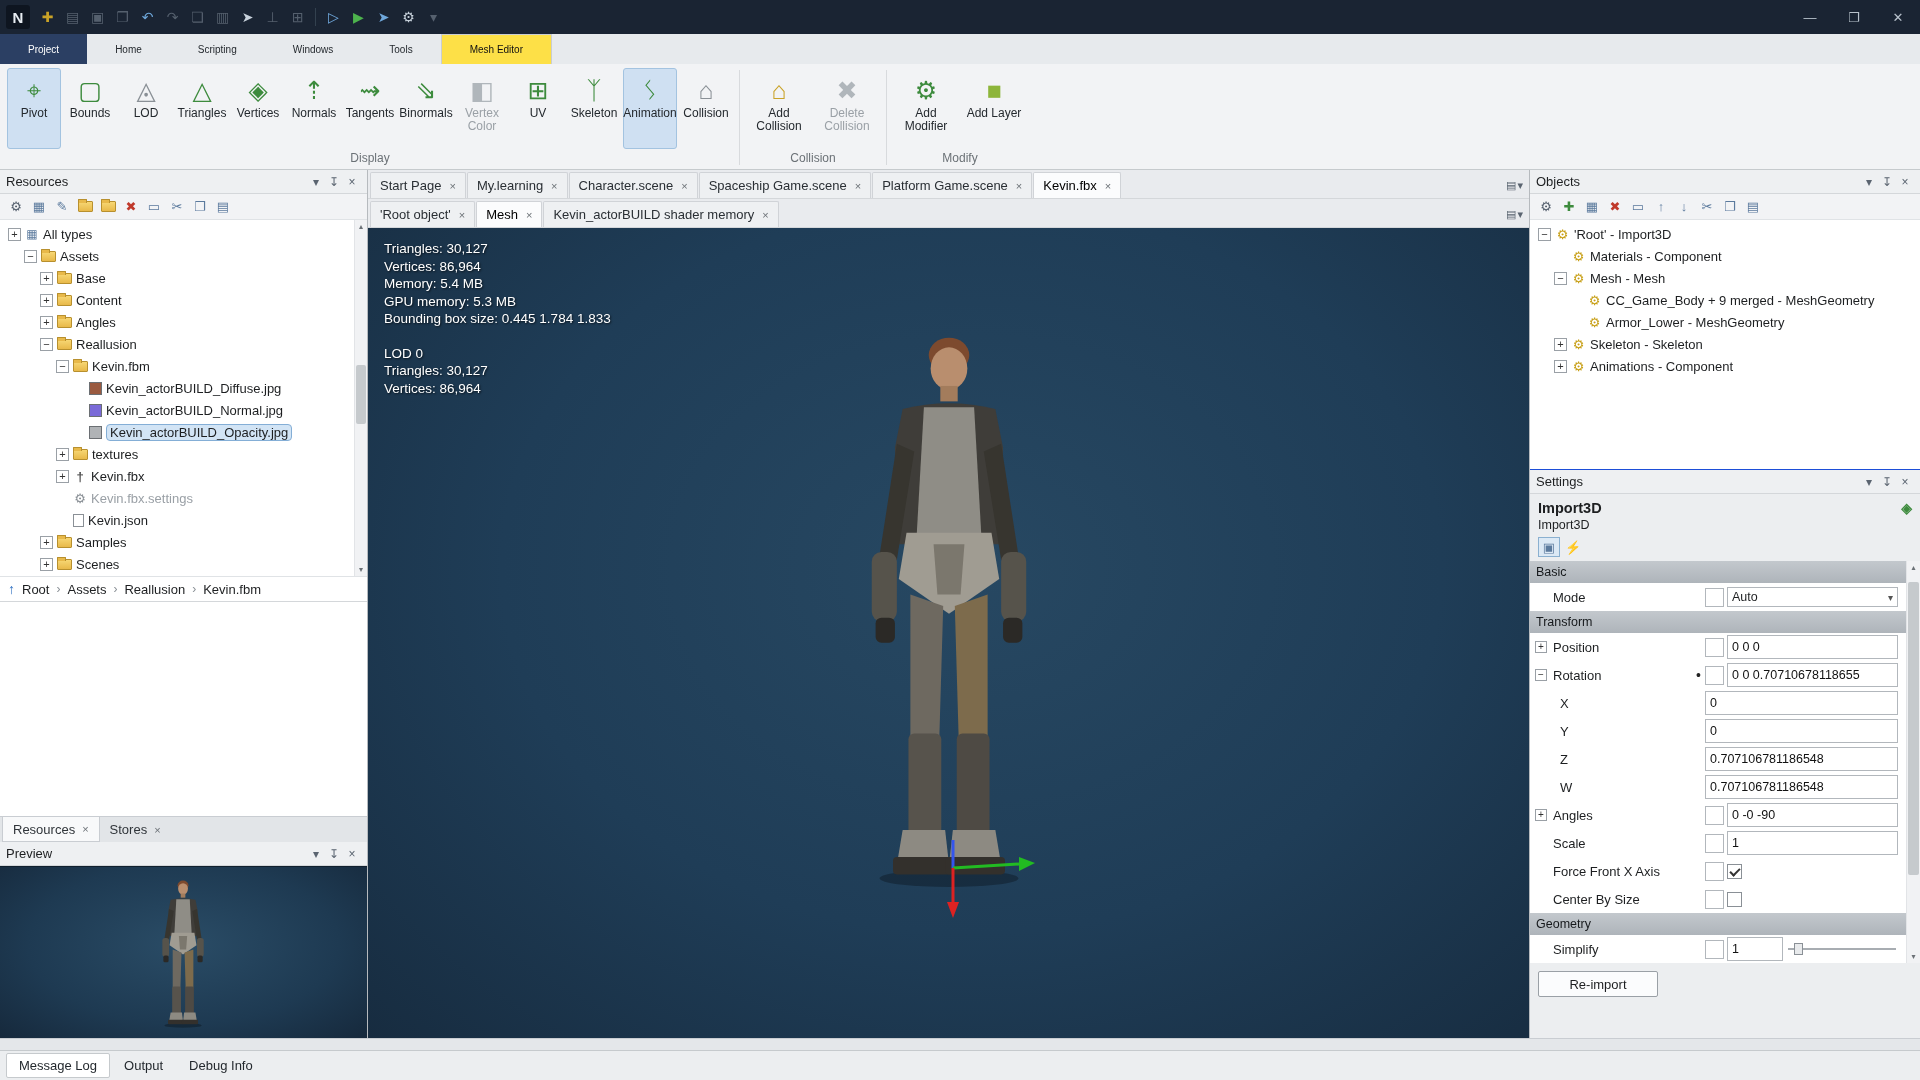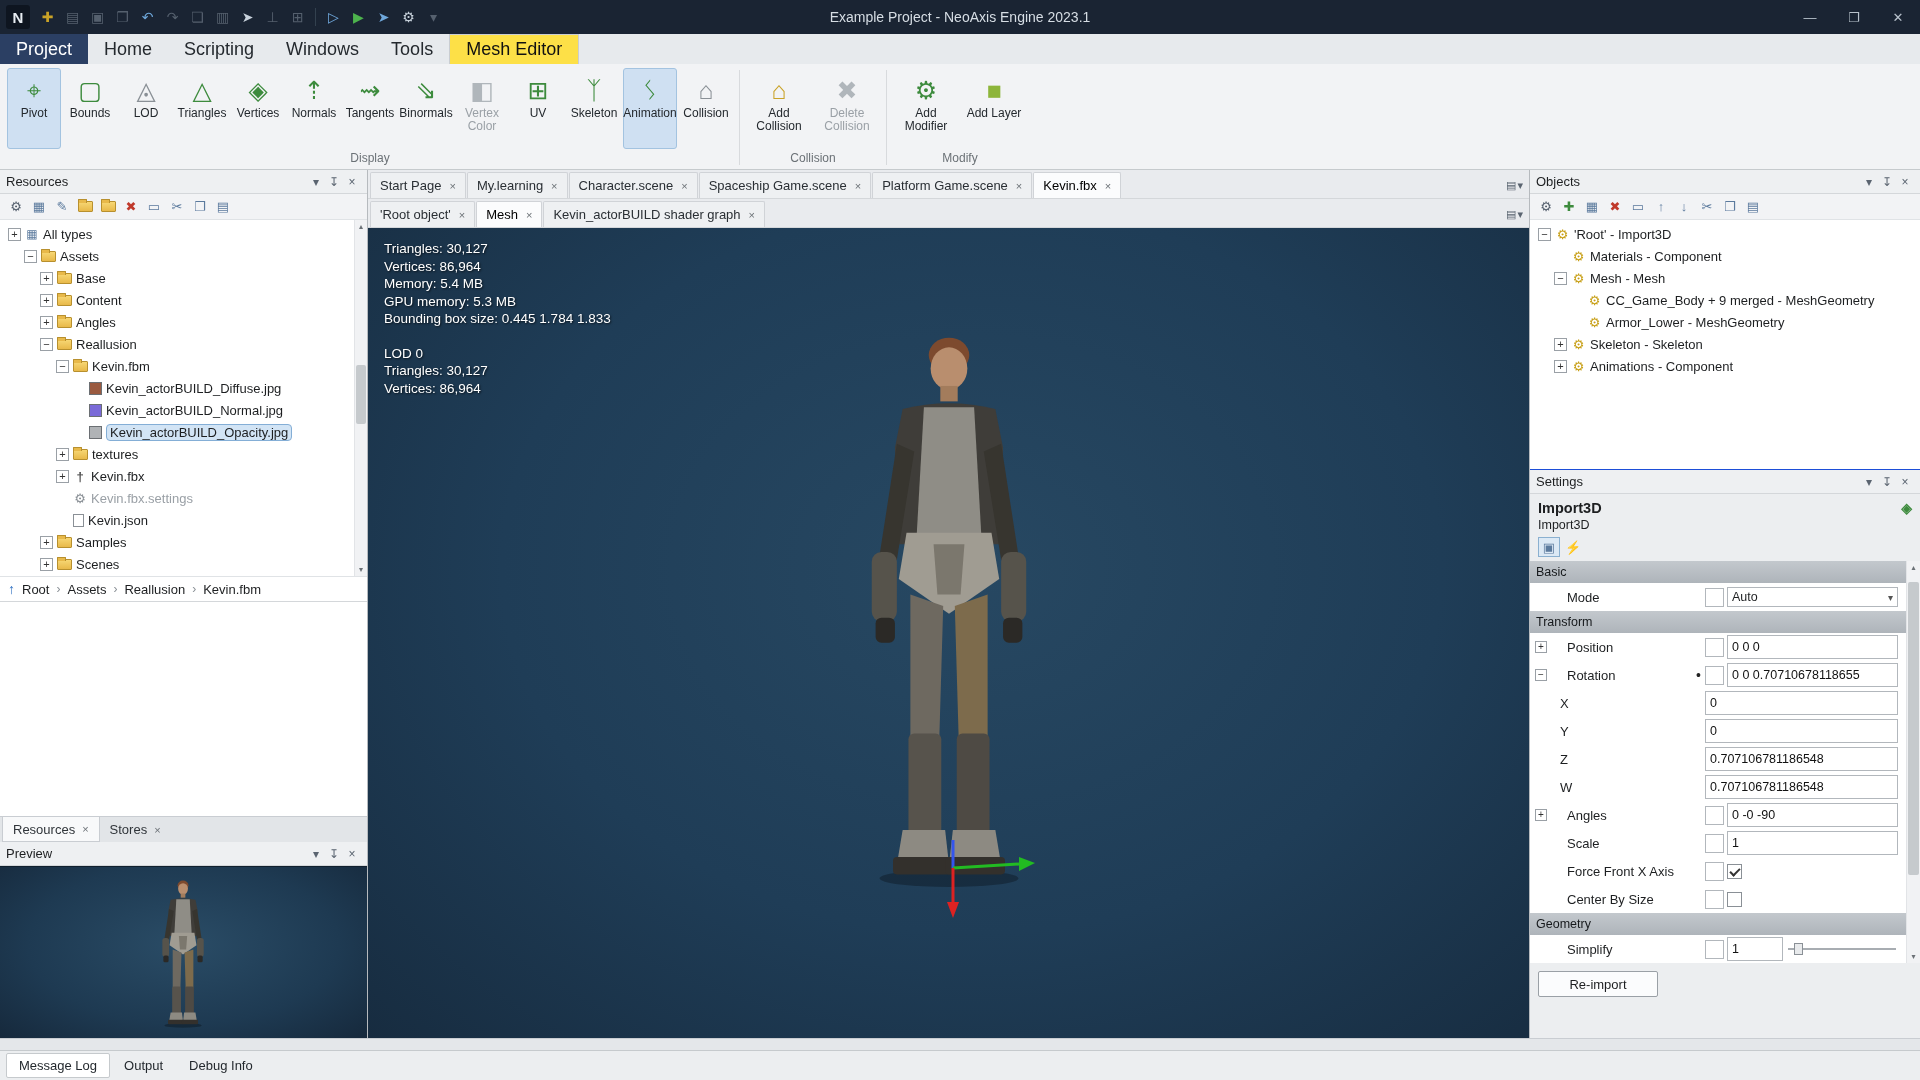--- a/index.html
+++ b/index.html
@@ -12,21 +12,21 @@
 .logo{width:24px;height:24px;background:#0e1520;color:#e8edf2;font-weight:bold;display:flex;align-items:center;justify-content:center;font-size:15px;border-radius:3px;margin-right:4px}
 .tbi{width:23px;height:24px;display:flex;align-items:center;justify-content:center;font-size:14px;color:#7e93a8}
 .tbi.yellow{color:#c9a227}.tbi.blue{color:#6fa8dc}.tbi.green{color:#4db34d}.tbi.bright{color:#c8d2dc}.tbi.dim{color:#55606e}
 .tb-sep{width:1px;height:18px;background:#33414f;margin:0 4px}
 .tb-title{position:absolute;left:0;right:0;text-align:center;color:#d6dde4;font-size:14px;z-index:1}
 .tb-controls{margin-left:auto;display:flex;z-index:2}
 .wc{width:44px;height:34px;display:flex;align-items:center;justify-content:center;color:#b8c2cc;font-size:13px}
 
 
 .menubar{flex:0 0 30px;background:#e7eaed;display:flex;align-items:stretch}
-.mtab{padding:0 16px;display:flex;align-items:center;font-size:18px;color:#24292e}
+.mtab{padding:0 28px;display:flex;align-items:center;font-size:10px;color:#24292e}
 .mtab.mproject{background:#2b3f63;color:#fff}
 .mtab.mactive{background:#fde047;border:1px solid #c9cdd2;border-bottom:none;color:#111}
 
 
 .ribbon{flex:0 0 106px;background:#f2f3f5;display:flex;border-bottom:1px solid #c6cacd;padding:2px 4px 0 4px}
 .rgroup{display:flex;flex-direction:column}
 .rbtns{display:flex;flex:1;align-items:stretch;padding:2px}
 .rlabel{height:18px;text-align:center;font-size:12px;color:#6b7176}
 .rbtn{width:54px;display:flex;flex-direction:column;align-items:center;padding-top:4px;border-radius:3px;margin:0 1px;border:1px solid transparent}
 .rbtn.wide{width:66px}
@@ -122,21 +122,21 @@
 .smt.sel{background:#dce9f5;border-color:#8ab0d0}
 .smt.bolt{color:#d9a520}
 .set-scrollwrap{flex:0 0 402px;display:flex;min-height:0}
 .set-rows{flex:1;display:flex;flex-direction:column;background:#fff}
 .set-scroll{width:14px;background:#f1f2f4;border-left:1px solid #e2e4e7;display:flex;flex-direction:column}
 .sbar{flex:0 0 22px;background:linear-gradient(#c3c8cd,#aeb4ba);display:flex;align-items:center;padding-left:6px;font-size:12.5px;color:#16191c}
 .srow{flex:0 0 28px;display:flex;align-items:center;background:#fff;font-size:13px}
 .slabelarea{flex:0 0 175px;display:flex;align-items:center;height:100%}
 .sexp{width:12px;height:12px;flex:0 0 12px;border:1px solid #9aa0a6;font-size:10px;line-height:10px;text-align:center;margin-left:5px;background:#fff;color:#333}
 .snoexp{width:12px;flex:0 0 12px;margin-left:5px}
-.slabel{margin-left:20px;white-space:nowrap}
+.slabel{margin-left:6px;white-space:nowrap}
 .slabel.xyz{margin-left:30px}
 .sbullet{margin-left:auto;margin-right:4px;font-size:14px;color:#222}
 .svalarea{flex:1;display:flex;align-items:center;gap:3px;padding-right:8px;height:100%;min-width:0}
 .sbox{width:19px;height:19px;flex:0 0 19px;border:1px solid #b2b7bc;background:#fff}
 .sinput{flex:1;height:24px;border:1px solid #b2b7bc;font-size:12.5px;padding:0 4px;font-family:inherit;min-width:0;background:#fff;color:#111}
 .sinput.narrow{flex:0 0 56px}
 .sselect{flex:1;height:20px;border:1px solid #b2b7bc;display:flex;align-items:center;padding:0 4px;background:#fff;font-size:12.5px}
 .sselect .car{margin-left:auto;color:#555;font-size:10px}
 .scheck{width:15px;height:15px;flex:0 0 15px;border:1px solid #8a9096;background:#fff;position:relative}
 .scheck.checked::after{content:"";position:absolute;left:2px;top:3px;width:8px;height:4px;border-left:2px solid #333;border-bottom:2px solid #333;transform:rotate(-45deg)}
@@ -179,21 +179,20 @@
       <path d="M62 260 L84 260 L87 278 L60 278 Z" fill="#8d8a82"></path>
       <rect x="31" y="274" width="31" height="9" rx="2" fill="#33302c"></rect>
       <rect x="58" y="274" width="31" height="9" rx="2" fill="#33302c"></rect>
     </g>
   </defs>
 </svg>
 
 <div class="app">
 
   <div class="titlebar">
-    <div class="tb-title">Example Project - NeoAxis Engine 2023.1</div>
     <div class="tb-tools">
       <span class="logo">N</span>
       <span class="tbi yellow">✚</span>
       <span class="tbi dim">▤</span>
       <span class="tbi dim">▣</span>
       <span class="tbi dim">❐</span>
       <span class="tbi blue">↶</span>
       <span class="tbi dim">↷</span>
       <span class="tbi dim">❏</span>
       <span class="tbi dim">▥</span>
@@ -496,21 +495,21 @@
       <div class="dtabs">
         <div class="dtab">
             <span>'Root object'</span>
             <span class="x">×</span>
           </div>
         <div class="dtab active">
             <span>Mesh</span>
             <span class="x">×</span>
           </div>
         <div class="dtab">
-            <span>Kevin_actorBUILD shader graph</span>
+            <span>Kevin_actorBUILD shader memory</span>
             <span class="x">×</span>
           </div>
         <span class="endico">
             <span>▤</span>
             <span>▾</span>
           </span>
       </div>
       <div class="viewport">
         <div class="stats">
           <div>Triangles: 30,127</div>

